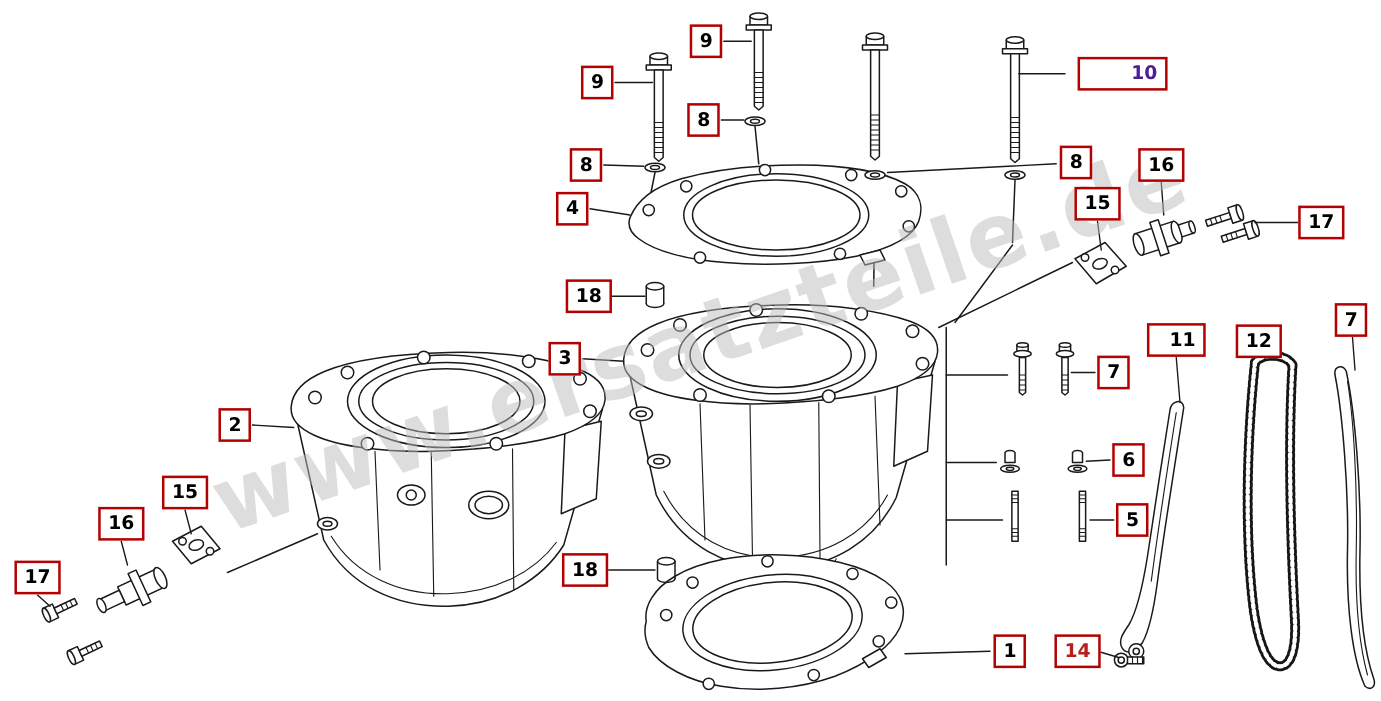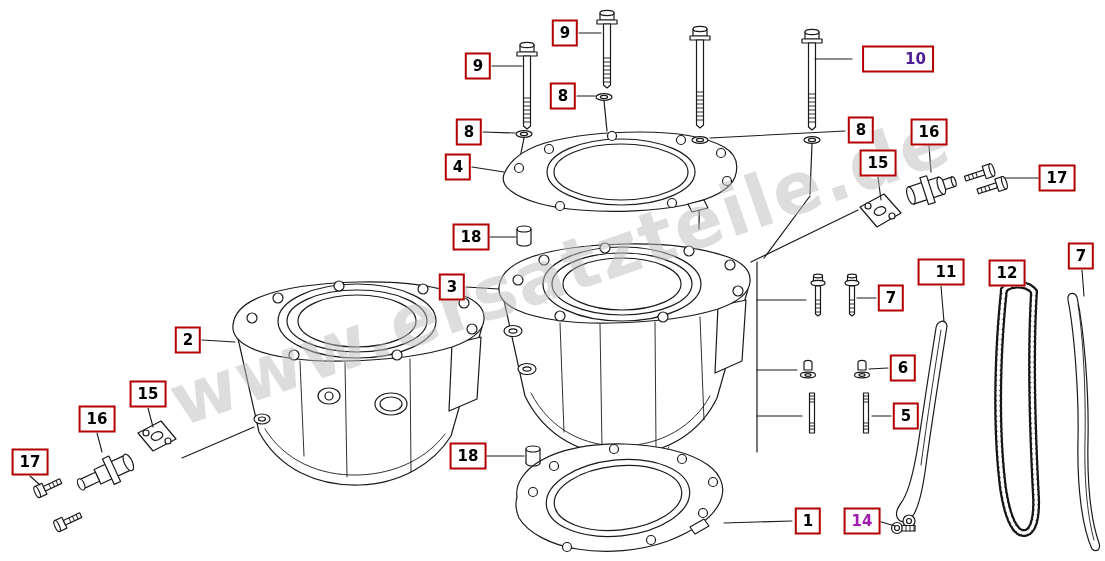--- a/index.html
+++ b/index.html
@@ -371,16 +371,16 @@
       <div class="callout" style="left: 941px; top: 272px; color: rgb(0, 0, 0); padding-left: 16px;">11</div>
       <div class="callout" style="left: 891px; top: 298px; color: rgb(0, 0, 0);">7</div>
       <div class="callout" style="left: 188px; top: 340px; color: rgb(0, 0, 0);">2</div>
       <div class="callout" style="left: 903px; top: 368px; color: rgb(0, 0, 0);">6</div>
       <div class="callout" style="left: 906px; top: 416px; color: rgb(0, 0, 0);">5</div>
       <div class="callout" style="left: 148px; top: 394px; color: rgb(0, 0, 0);">15</div>
       <div class="callout" style="left: 97px; top: 419px; color: rgb(0, 0, 0);">16</div>
       <div class="callout" style="left: 30px; top: 462px; color: rgb(0, 0, 0);">17</div>
       <div class="callout" style="left: 468px; top: 456px; color: rgb(0, 0, 0);">18</div>
       <div class="callout" style="left: 808px; top: 521px; color: rgb(0, 0, 0);">1</div>
-      <div class="callout" style="left: 862px; top: 521px; color: #a21caf;">14</div>
+      <div class="callout" style="left: 862px; top: 521px; color: #b91c1c;">14</div>
     </div>
 
 </div>
 
 </body></html>

